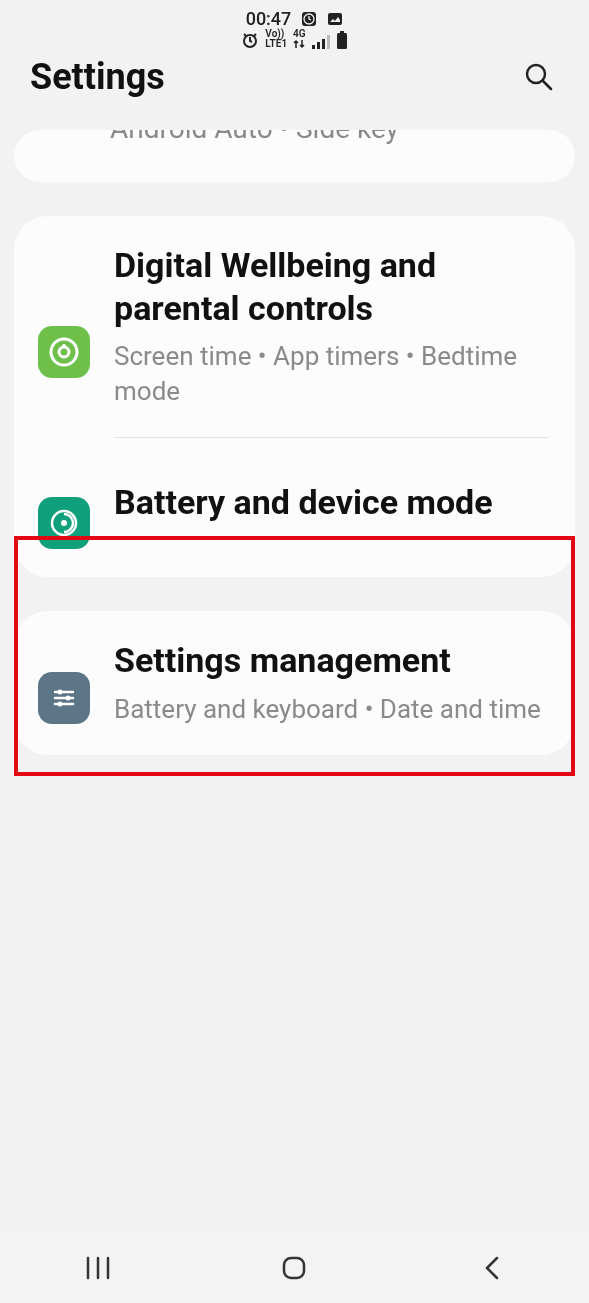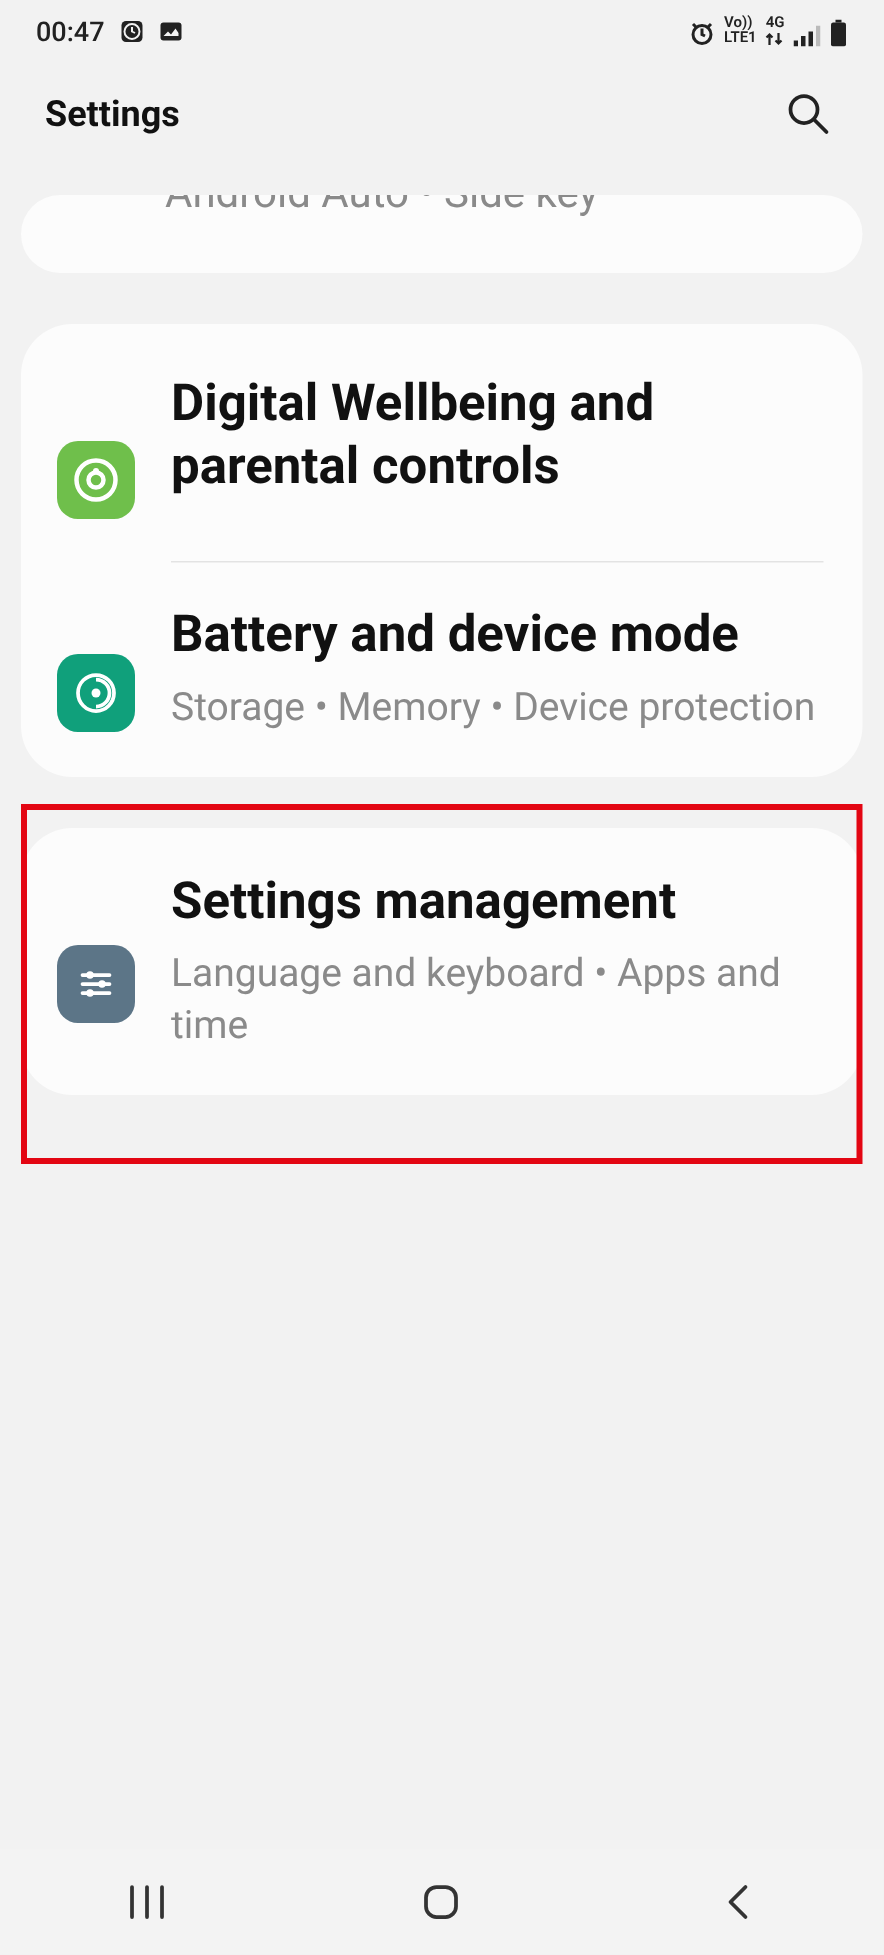--- a/index.html
+++ b/index.html
@@ -15,35 +15,36 @@
   
   .status-bar {
     display: flex;
     justify-content: space-between;
     align-items: center;
     padding: 8px 24px 4px 24px;
     height: 38px;
     font-size: 18px;
     font-weight: 500;
     color: #222;
+    flex-direction: column;
   }
   .status-left { display: flex; align-items: center; gap: 10px; }
   .status-right { display: flex; align-items: flex-end; gap: 6px; }
   .status-right svg, .status-left svg { display: block; }
   .status-net-text { font-size: 10px; line-height: 10px; text-align: left; font-weight: 600; }
 
   
   .header {
     display: flex;
     justify-content: space-between;
     align-items: center;
     padding: 18px 30px 24px 30px;
   }
   .header-title {
-    font-size: 24px;
+    font-size: 36px;
     font-weight: 700;
     color: #111;
   }
   .search-btn { width: 40px; height: 40px; display:flex; align-items:center; justify-content:center; }
 
   
   .group {
     background: #fcfcfc;
     border-radius: 34px;
     margin: 0 14px 34px 14px;
@@ -217,53 +218,53 @@
     <div class="item">
       <div class="item-icon" style="background:#6fbf4b;">
         <svg width="34" height="34" viewBox="0 0 34 34">
             <circle cx="17" cy="17" r="13" fill="none" stroke="#fff" stroke-width="3"></circle>
             <circle cx="17" cy="17" r="5" fill="none" stroke="#fff" stroke-width="3"></circle>
             <circle cx="17" cy="11" r="2" fill="#fff"></circle>
           </svg>
       </div>
       <div class="item-body">
         <div class="item-title">Digital Wellbeing and parental controls</div>
+        <div class="item-sub">Screen time  •  App timers  •  Bedtime mode</div>
       </div>
     </div>
 
     <div class="item">
       <div class="item-icon" style="background:#10a07b; margin-top:32px;">
         <svg width="34" height="34" viewBox="0 0 34 34">
             <circle cx="17" cy="17" r="12" fill="none" stroke="#fff" stroke-width="2.5"></circle>
             <path d="M17 8a9 9 0 0 1 0 18" fill="none" stroke="#fff" stroke-width="2.5"></path>
             <circle cx="17" cy="17" r="3" fill="#fff"></circle>
           </svg>
       </div>
       <div class="item-body">
         <div class="item-title">Battery and device mode</div>
-        <div class="item-sub">Storage  •  Memory  •  Device protection</div>
       </div>
     </div>
 
 
   </div>
 
   <div class="group" style="margin-bottom:0;">
     <div class="item">
       <div class="item-icon" style="background:#5c7587; margin-top:30px;">
         <svg width="30" height="30" viewBox="0 0 30 30">
             <path d="M6 9h18M6 15h18M6 21h18" stroke="#fff" stroke-width="2.5" stroke-linecap="round"></path>
             <circle cx="11" cy="9" r="2.5" fill="#fff"></circle>
             <circle cx="19" cy="15" r="2.5" fill="#fff"></circle>
             <circle cx="11" cy="21" r="2.5" fill="#fff"></circle>
           </svg>
       </div>
       <div class="item-body">
         <div class="item-title">Settings management</div>
-        <div class="item-sub">Language and keyboard  •  Apps and time</div>
+        <div class="item-sub">Battery and keyboard  •  Date and time</div>
       </div>
     </div>
   </div>
 
 </div>
 
 <div class="highlight-box"></div>
 
 <div class="navbar">
   <div class="nav-btn">

